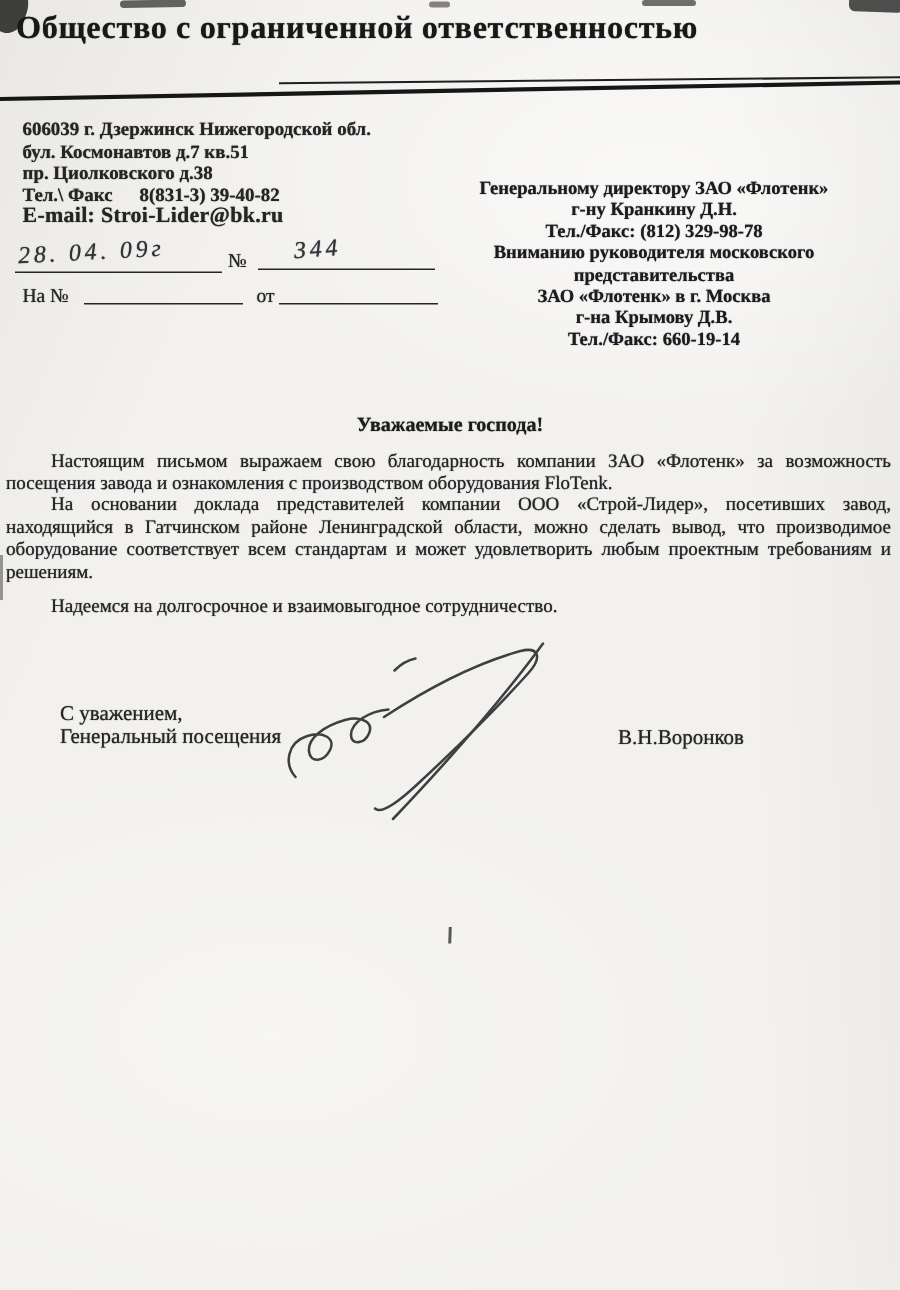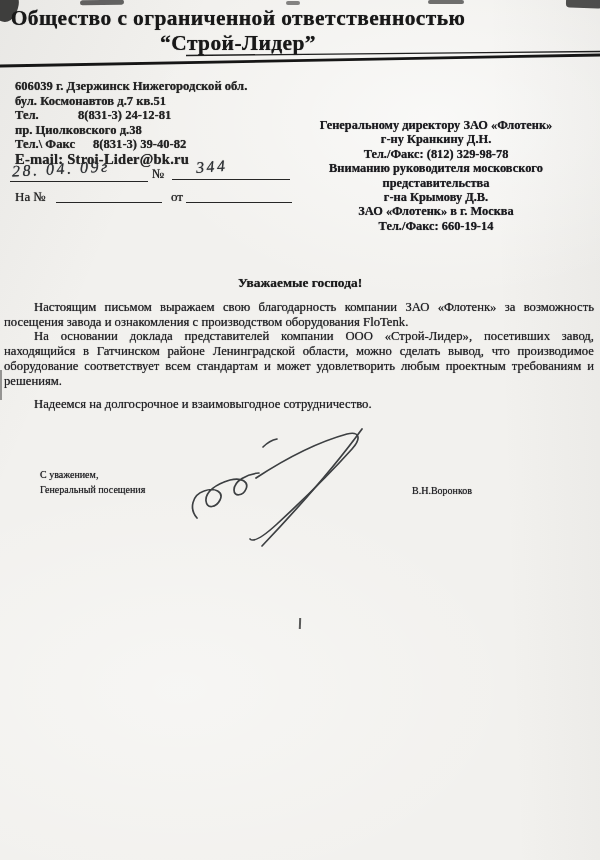--- a/index.html
+++ b/index.html
@@ -26,44 +26,42 @@
          font-size:12.4px;line-height:14.4px;color:#1b1b20;white-space:nowrap;}
   .hand{font-family:"Liberation Serif",serif;font-style:italic;color:#2f3337;
         font-size:16px;letter-spacing:2.5px;white-space:nowrap;}
   .rule{border-bottom:1.6px solid #262626;height:0;}
   .ref-lbl{font-size:13px;color:#242424;}
   .salut{left:0;top:275px;width:600px;text-align:center;font-weight:bold;font-size:13.4px;color:#1c1c1c;}
   .body-text{left:4px;top:300px;width:590px;font-size:12.7px;line-height:14.7px;
              text-align:justify;color:#242428;}
   .body-text p{margin:0;text-indent:30px;}
   .body-text p.gap{margin-top:9px;}
-  .sig{font-size:10px;color:#242428;white-space:nowrap;}
+  .sig{font-size:14px;color:#242428;white-space:nowrap;}
   .smudge{background:#262626;}
   svg.overlay{left:0;top:0;pointer-events:none;}
 </style>
 </head>
 <body>
 
 <div class="page">
 
   <div class="abs smudge" style="left:-6px;top:-10px;width:24px;height:32px;border-radius:45%;transform:rotate(18deg);opacity:.88;"></div>
   <div class="abs smudge" style="left:80px;top:0;width:44px;height:5px;border-radius:3px;transform:rotate(-1deg);opacity:.7;"></div>
   <div class="abs smudge" style="left:286px;top:1px;width:14px;height:4px;border-radius:2px;opacity:.55;"></div>
   <div class="abs smudge" style="left:428px;top:0;width:36px;height:4px;border-radius:2px;opacity:.65;"></div>
   <div class="abs smudge" style="left:566px;top:-3px;width:36px;height:11px;border-radius:4px;transform:rotate(2deg);opacity:.8;"></div>
   <div class="abs smudge" style="left:0;top:370px;width:2px;height:30px;opacity:.45;"></div>
   <div class="abs smudge" style="left:299px;top:618px;width:2px;height:11px;transform:rotate(2deg);opacity:.75;"></div>
 
   <div class="abs hdr" style="top:6px;">Общество с ограниченной ответственностью</div>
-  <div class="abs hdr" style="top:31px;">“Строй-Лидер”</div>
 
   <div class="abs sender">
     <div>606039 г. Дзержинск Нижегородской обл.</div>
     <div>бул. Космонавтов д.7 кв.51</div>
-    <div><span class="lbl w60">Тел.</span><span>8(831-3)  24-12-81</span></div>
     <div>пр. Циолковского д.38</div>
     <div><span class="lbl w76">Тел.\ Факс</span><span>8(831-3) 39-40-82</span></div>
     <div class="email-line"><span>E-mail:</span> <span>Stroi-Lider@bk.ru</span></div>
   </div>
 
   <div class="abs hand" style="left:12px;top:160px;transform:rotate(-3deg);">28. 04. 09г</div>
   <div class="abs rule" style="left:10px;top:181px;width:138px;"></div>
   <div class="abs ref-lbl" style="left:152px;top:166px;">№</div>
   <div class="abs hand" style="left:196px;top:158px;transform:rotate(-4deg);">344</div>
   <div class="abs rule" style="left:172px;top:179px;width:118px;"></div>
@@ -72,22 +70,22 @@
   <div class="abs rule" style="left:56px;top:202px;width:106px;"></div>
   <div class="abs ref-lbl" style="left:171px;top:189px;">от</div>
   <div class="abs rule" style="left:186px;top:202px;width:106px;"></div>
 
   <div class="abs recip">
     <div>Генеральному директору ЗАО «Флотенк»</div>
     <div>г-ну Кранкину Д.Н.</div>
     <div>Тел./Факс: (812) 329-98-78</div>
     <div>Вниманию руководителя московского</div>
     <div>представительства</div>
+    <div>ЗАО «Флотенк» в г. Москва</div>
     <div>г-на Крымову Д.В.</div>
-    <div>ЗАО «Флотенк» в г. Москва</div>
     <div>Тел./Факс: 660-19-14</div>
   </div>
 
   <div class="abs salut">Уважаемые господа!</div>
   <div class="abs body-text">
     <p>Настоящим письмом выражаем свою благодарность компании ЗАО «Флотенк» за возможность посещения завода и ознакомления с производством оборудования FloTenk.</p>
     <p>На основании доклада представителей компании ООО «Строй-Лидер», посетивших завод, находящийся в Гатчинском районе Ленинградской области, можно сделать вывод, что производимое оборудование соответствует всем стандартам  и может удовлетворить любым проектным требованиям и решениям.</p>
     <p class="gap">Надеемся  на долгосрочное и взаимовыгодное сотрудничество.</p>
   </div>
 

